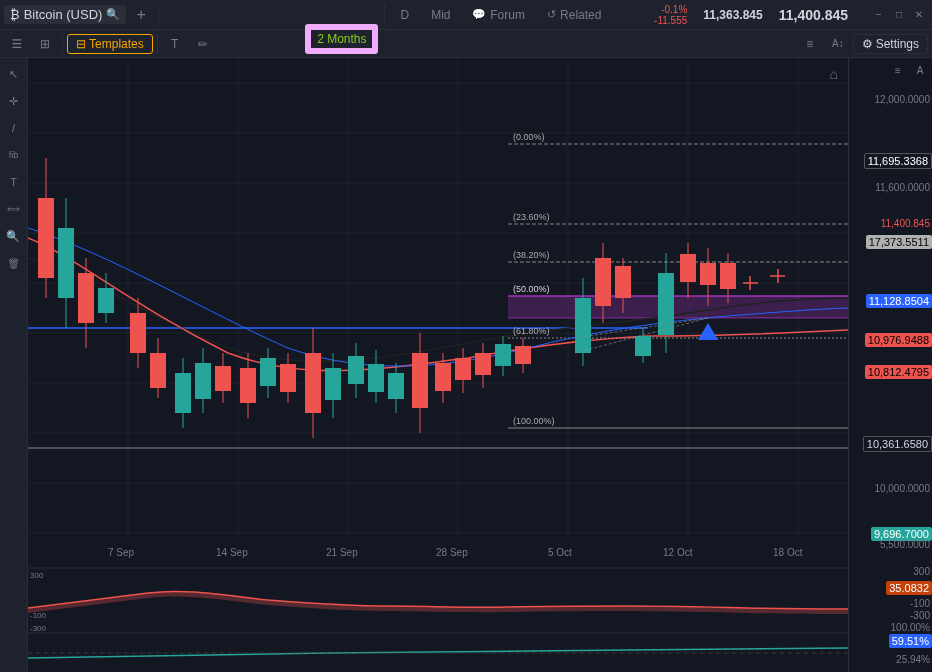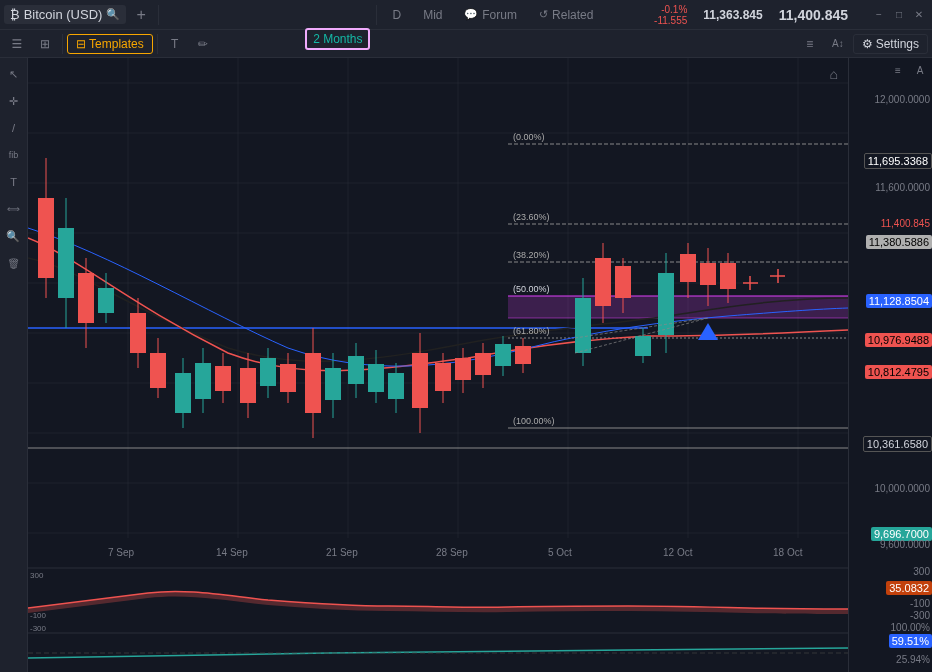--- a/index.html
+++ b/index.html
@@ -58,22 +58,22 @@
     .tf-btn {
       padding: 2px 6px;
       font-size: 12px;
       color: #787b86;
       cursor: pointer;
       border-radius: 3px;
     }
     .tf-btn.active { color: #d1d4dc; }
     .tf-btn.active-bg { background: #2962ff; color: #fff; }
     .tf-btn.active-outline {
-      border: 2px solid #f0abfc;
-      color: #14b8a6;
+      border: 6px solid #f0abfc;
+      color: #84cc16;
       margin-top: 48px;
     }
     .toolbar-btn {
       display: flex; align-items: center; gap: 4px;
       padding: 2px 8px;
       font-size: 12px;
       color: #787b86;
       cursor: pointer;
       border-radius: 3px;
       border: 1px solid transparent;
@@ -506,35 +506,35 @@
     <div class="price-axis">
 
       <span class="price-label" style="top: 2%;">12,000.0000</span>
 
       <span class="price-label-box" style="top: 12%; background:#131722; border: 1px solid #555;">11,695.3368</span>
 
       <span class="price-label" style="top: 17%;">11,600.0000</span>
 
       <span class="price-label" style="top: 23%; color: #ef5350;">11,400.845</span>
 
-      <span class="price-label-box" style="top: 26%; background:#b0b0b0; color:#000;">11,380.5886</span>
+      <span class="price-label-box" style="top: 26%; background:#b0b0b0; color:#000;">17,373.5511</span>
 
       <span class="price-label-box" style="top: 36%; background:#2962ff; color:#fff;">11,128.8504</span>
 
       <span class="price-label-box" style="top: 42.5%; background:#ef5350; color:#000;">10,976.9488</span>
 
       <span class="price-label-box" style="top: 48%; background:#ef5350; color:#000;">10,812.4795</span>
 
       <span class="price-label-box" style="top: 60%; background:#131722; border: 1px solid #555; color:#d1d4dc;">10,361.6580</span>
 
       <span class="price-label" style="top: 68%;">10,000.0000</span>
 
       <span class="price-label-box" style="top: 75.5%; background:#26a69a; color:#fff;">9,696.7000</span>
 
-      <span class="price-label" style="top: 77.5%;">9,600.0000</span>
+      <span class="price-label" style="top: 77.5%;">5,500.0000</span>
 
       <span class="price-label" style="top: 82%; color:#787b86;">300</span>
       <span class="price-label-box" style="top: 84.5%; background:#c2410c; color:#fff;">35.0832</span>
       <span class="price-label" style="top: 87.5%; color:#787b86;">-100</span>
       <span class="price-label" style="top: 89.5%; color:#787b86;">-300</span>
 
       <span class="price-label" style="top: 91.5%; color:#787b86;">100.00%</span>
       <span class="price-label-box" style="top: 93.5%; background:#2962ff; color:#fff;">59.51%</span>
       <span class="price-label" style="top: 97%; color:#787b86;">25.94%</span>
     </div>

